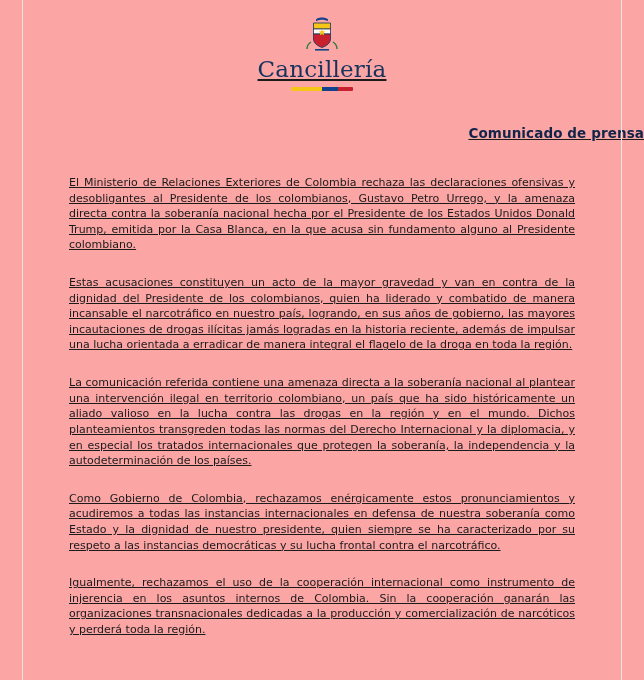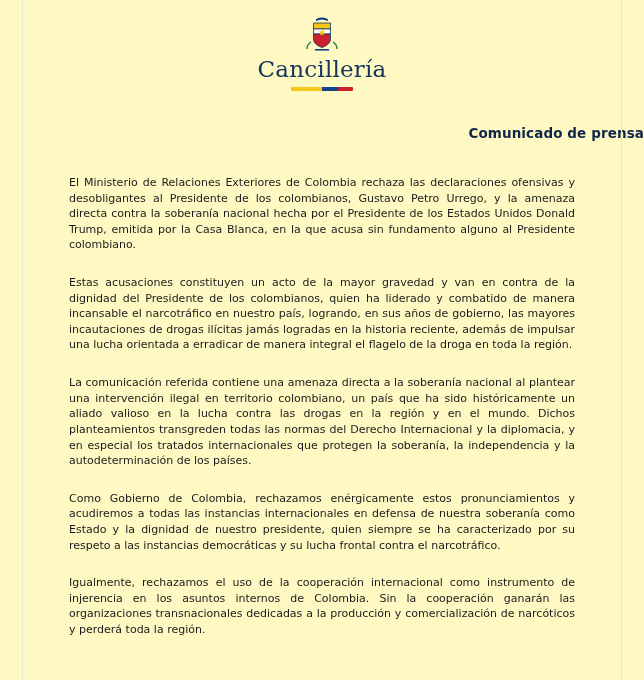--- a/index.html
+++ b/index.html
@@ -11,22 +11,23 @@
     height: 680px;
     background: #ffffff;
     font-family: "DejaVu Sans", sans-serif;
     color: #1b1b1b;
     overflow: hidden;
   }
   .page {
     position: relative;
     width: 644px;
     height: 680px;
-    background: #fef9c3;
+    background: #fca5a5;
     box-sizing: border-box;
+    text-decoration: underline;
   }
   .side-rule {
     position: absolute;
     top: 0;
     bottom: 0;
     width: 1px;
     background: #e6e6e6;
   }
   .side-rule.left { left: 22px; }
   .side-rule.right { right: 22px; }

